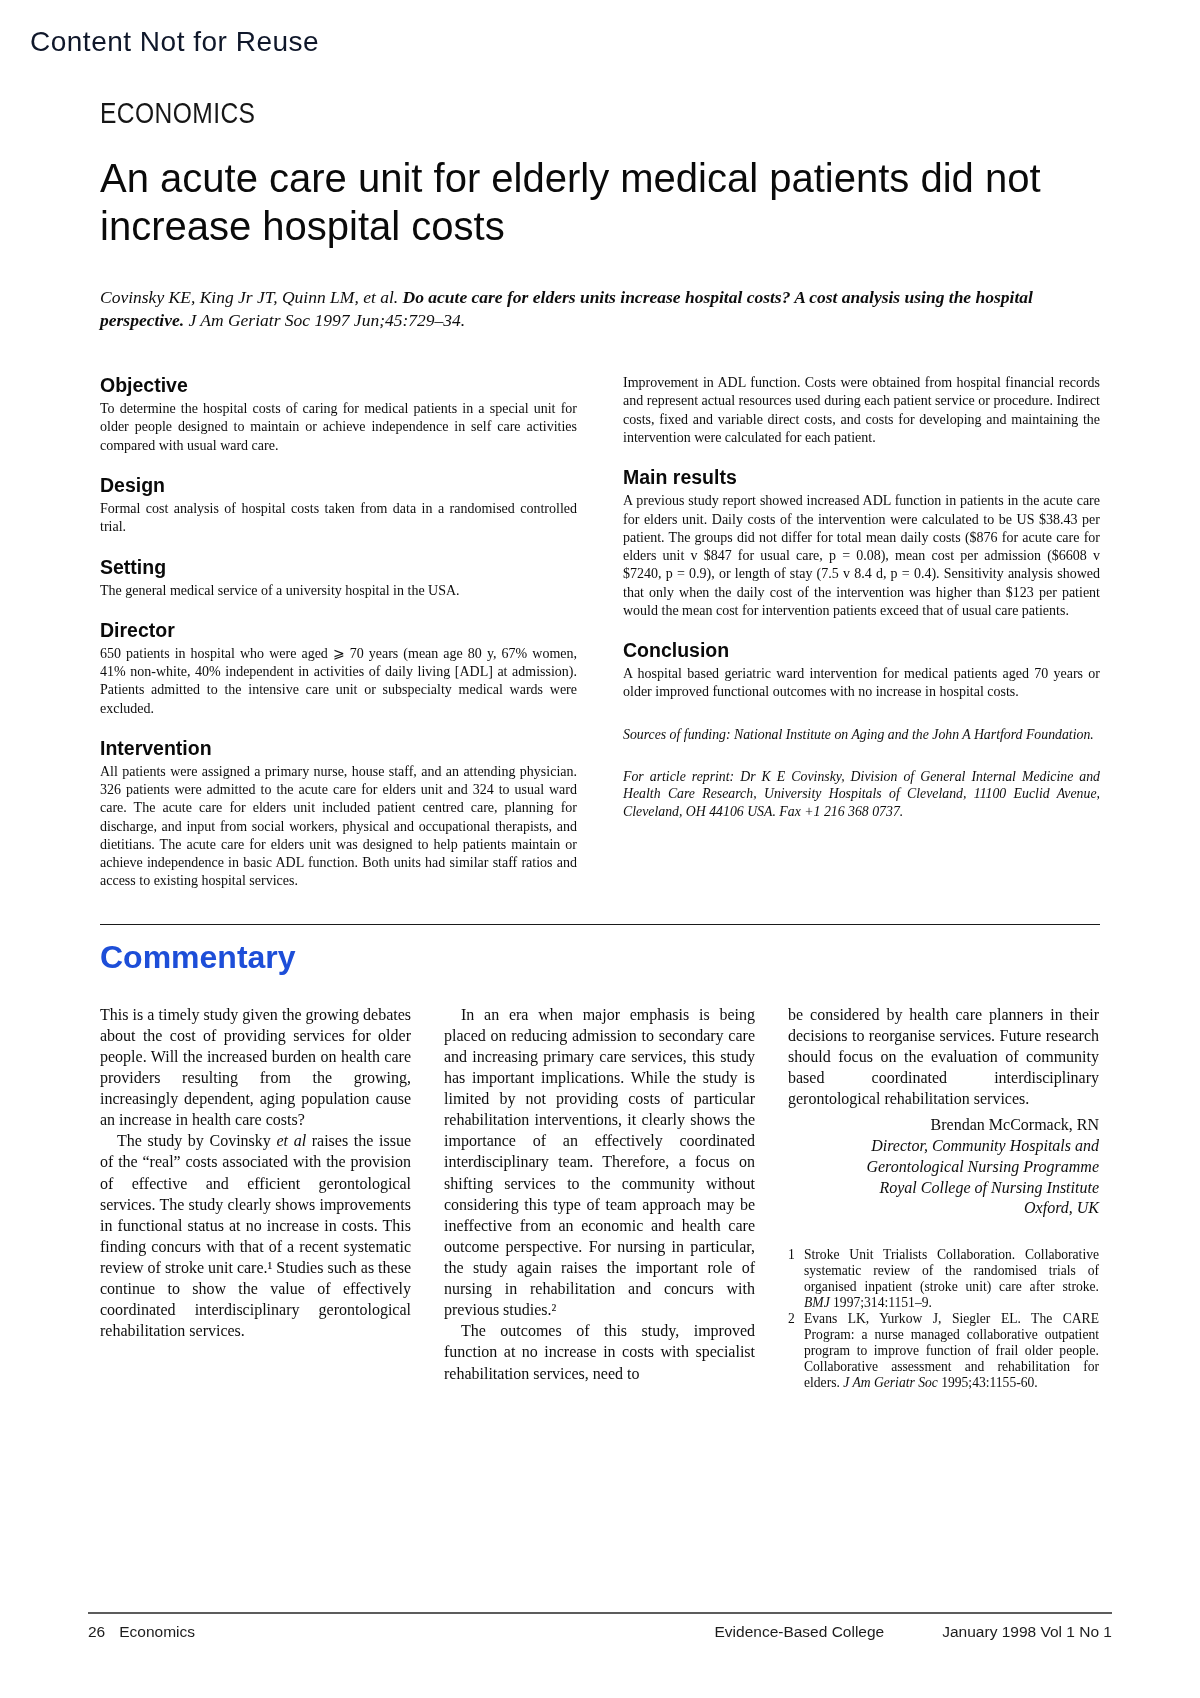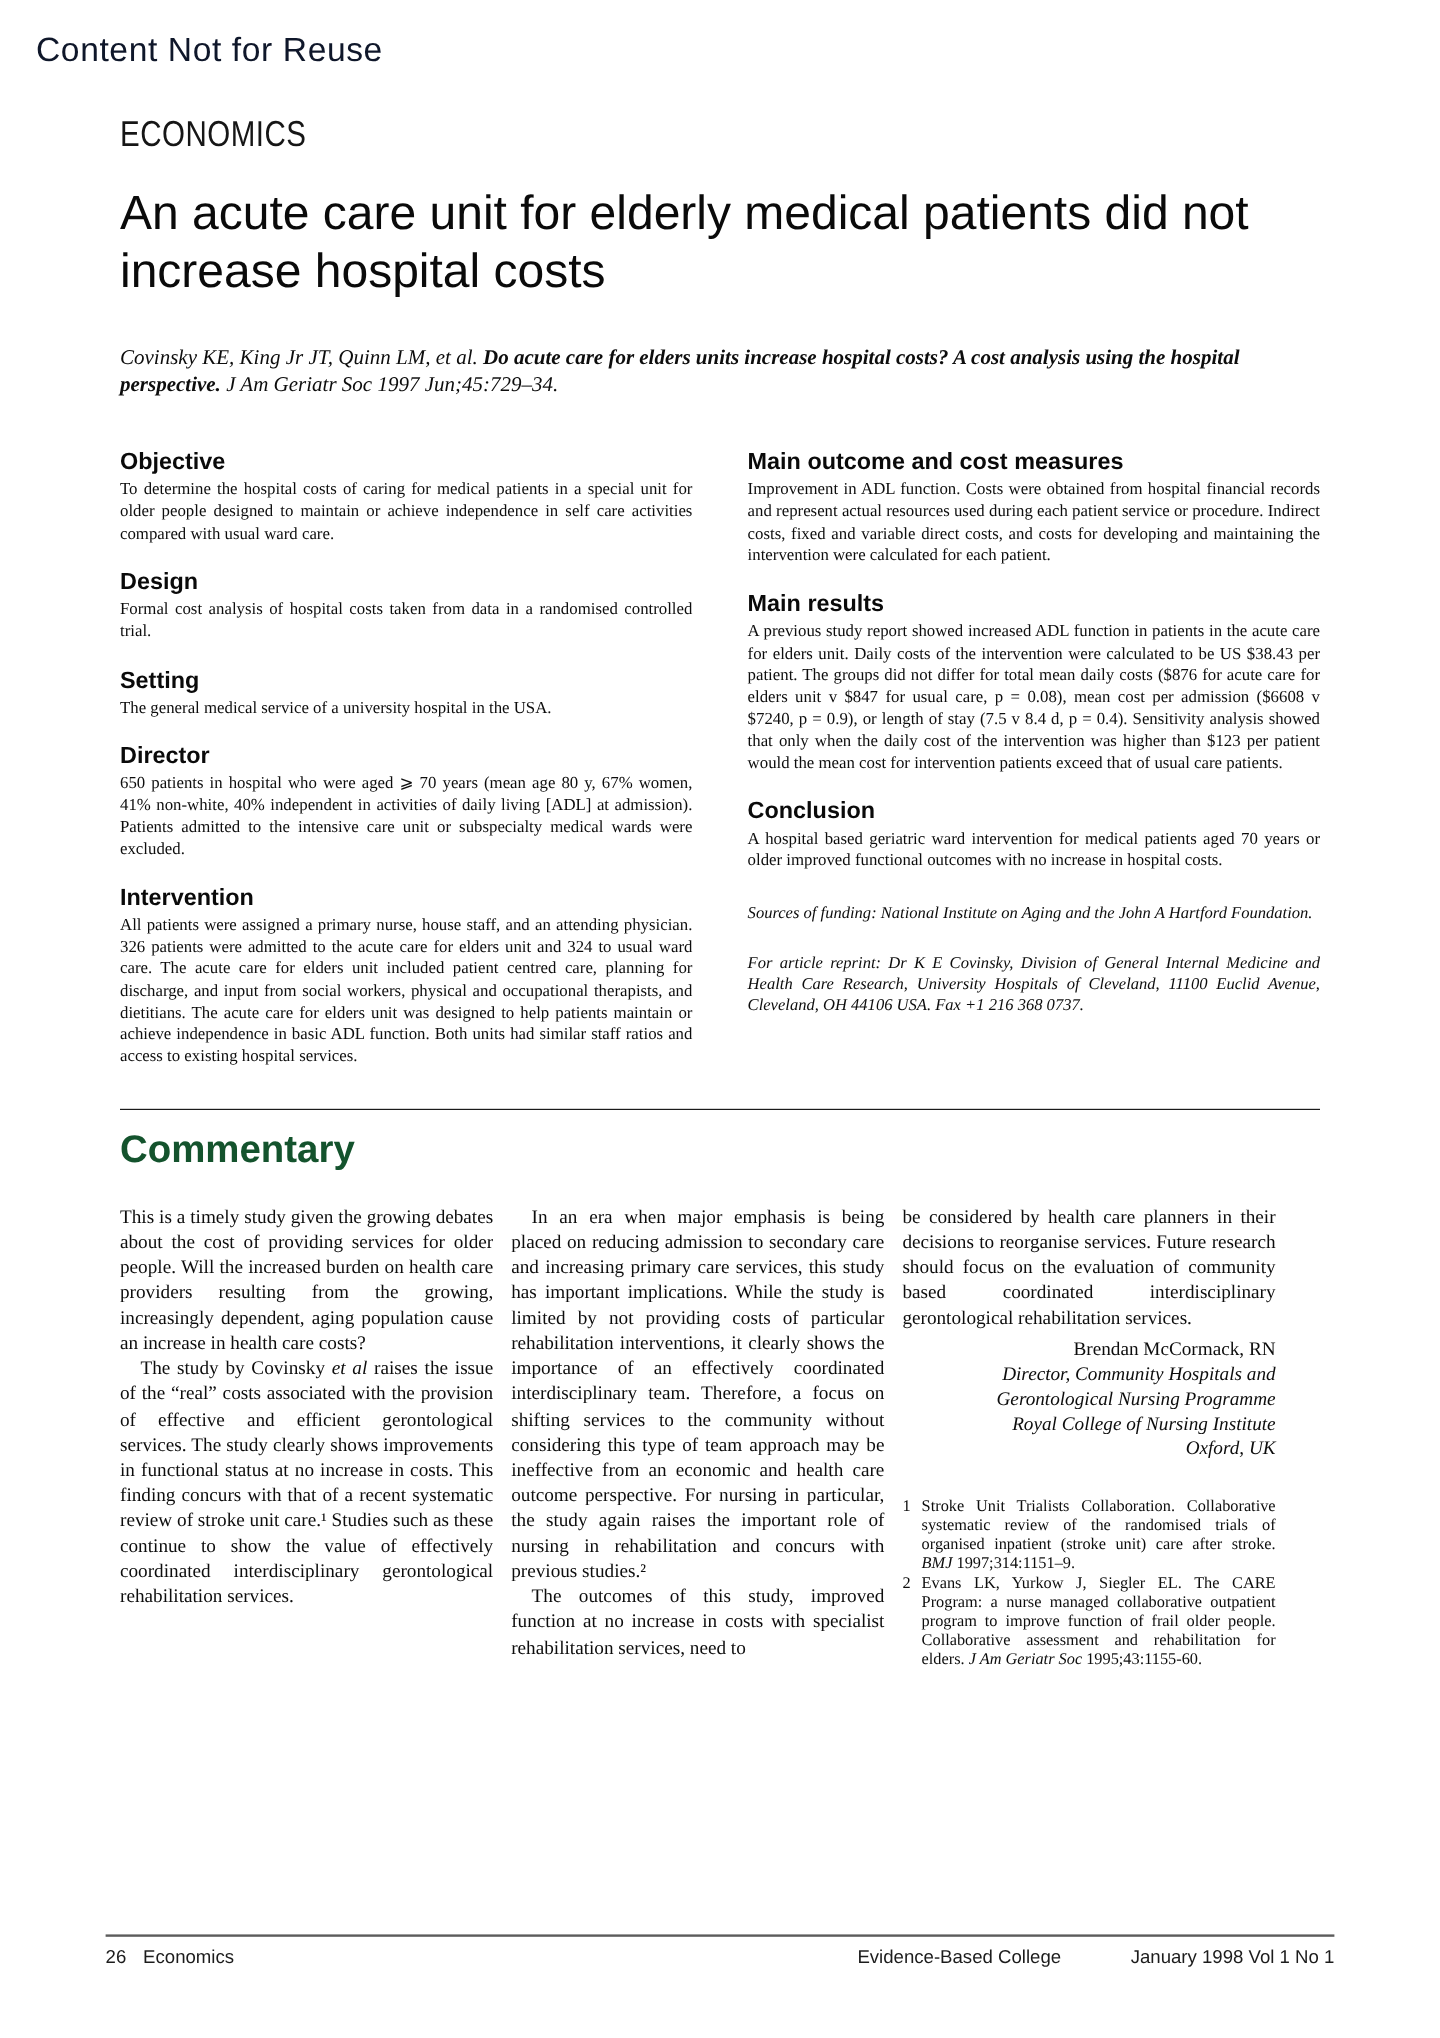--- a/index.html
+++ b/index.html
@@ -72,28 +72,28 @@
 
   .rule {
     margin-top: 14px;
     border-top: 1.5px solid #1a1a1a;
     width: 100%;
   }
 
   .commentary-heading {
     margin: 14px 0 0 0;
     font-family: "Liberation Sans", sans-serif;
-    font-size: 32px; font-weight: 700; color: #14532d;
+    font-size: 32px; font-weight: 700; color: #1d4ed8;
   }
 
   .commentary {
     margin-top: 28px;
     display: grid;
     grid-template-columns: 311px 311px 311px;
-    column-gap: 15px;
+    column-gap: 33px;
   }
   .commentary p {
     margin: 0;
     font-size: 16px; line-height: 1.32;
     text-align: justify;
   }
   .commentary p.indent { text-indent: 17px; }
   .etal { font-style: italic; }
 
   .signature {
@@ -162,21 +162,20 @@
         <h3>Director</h3>
         <p>650 patients in hospital who were aged ⩾ 70 years (mean age 80 y, 67% women, 41% non-white, 40% independent in activities of daily living [ADL] at admission). Patients admitted to the intensive care unit or subspecialty medical wards were excluded.</p>
       </div>
       <div class="section">
         <h3>Intervention</h3>
         <p>All patients were assigned a primary nurse, house staff, and an attending physician. 326 patients were admitted to the acute care for elders unit and 324 to usual ward care. The acute care for elders unit included patient centred care, planning for discharge, and input from social workers, physical and occupational therapists, and dietitians. The acute care for elders unit was designed to help patients maintain or achieve independence in basic ADL function. Both units had similar staff ratios and access to existing hospital services.</p>
       </div>
     </div>
     <div class="col">
       <div class="section">
-        <h3>Main outcome and cost measures</h3>
         <p>Improvement in ADL function. Costs were obtained from hospital financial records and represent actual resources used during each patient service or procedure. Indirect costs, fixed and variable direct costs, and costs for developing and maintaining the intervention were calculated for each patient.</p>
       </div>
       <div class="section">
         <h3>Main results</h3>
         <p>A previous study report showed increased ADL function in patients in the acute care for elders unit. Daily costs of the intervention were calculated to be US $38.43 per patient. The groups did not differ for total mean daily costs ($876 for acute care for elders unit v $847 for usual care, p = 0.08), mean cost per admission ($6608 v $7240, p = 0.9), or length of stay (7.5 v 8.4 d, p = 0.4). Sensitivity analysis showed that only when the daily cost of the intervention was higher than $123 per patient would the mean cost for intervention patients exceed that of usual care patients.</p>
       </div>
       <div class="section">
         <h3>Conclusion</h3>
         <p>A hospital based geriatric ward intervention for medical patients aged 70 years or older improved functional outcomes with no increase in hospital costs.</p>
       </div>

